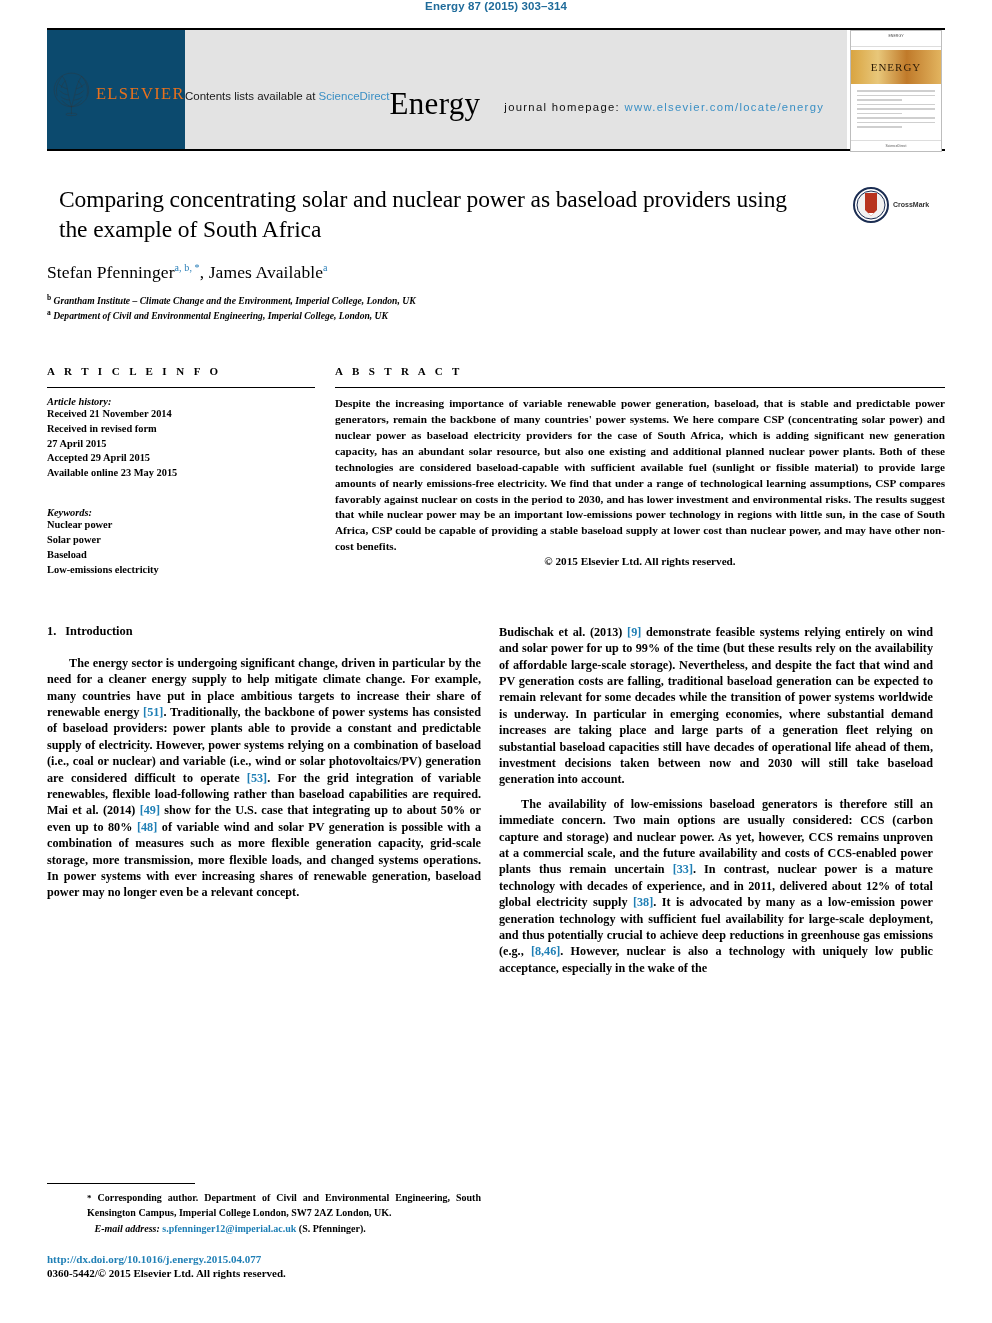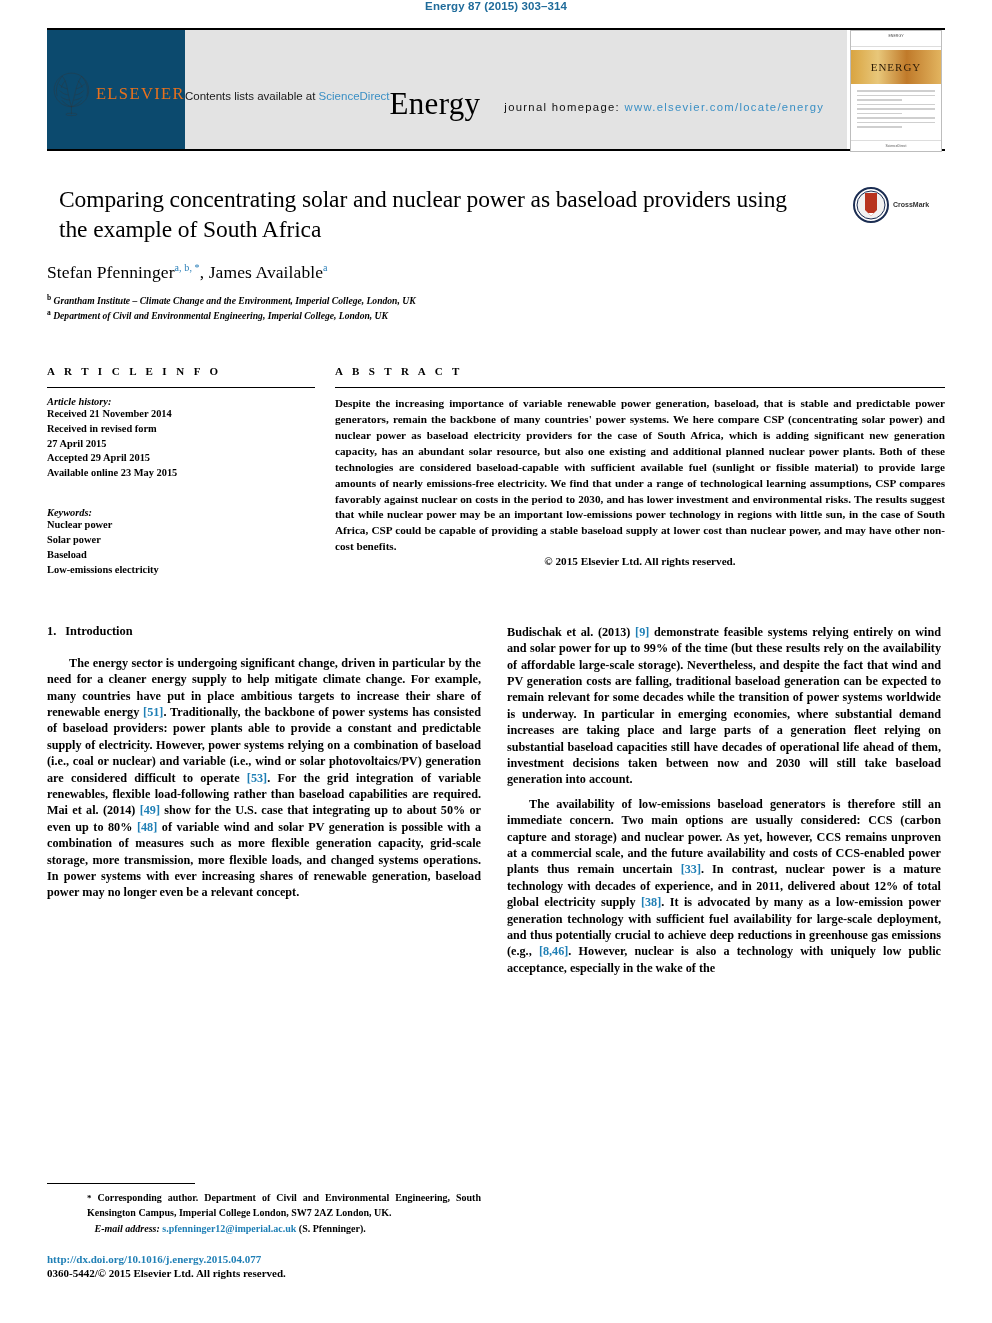--- a/index.html
+++ b/index.html
@@ -191,21 +191,21 @@
   .abs-copy {
     font-size: 11.2px;
     text-align: center;
     font-weight: bold;
   }
 
   
   .body-cols {
     margin-top: 46px;
     display: flex;
-    gap: 26px;
+    gap: 18px;
   }
   .bcol { width: 434px; }
   .h1 {
     font-size: 12.4px;
     font-weight: bold;
     margin: 0 0 16px 0;
   }
   .h1 .num { margin-right: 9px; }
   .para {
     font-size: 12.2px;

